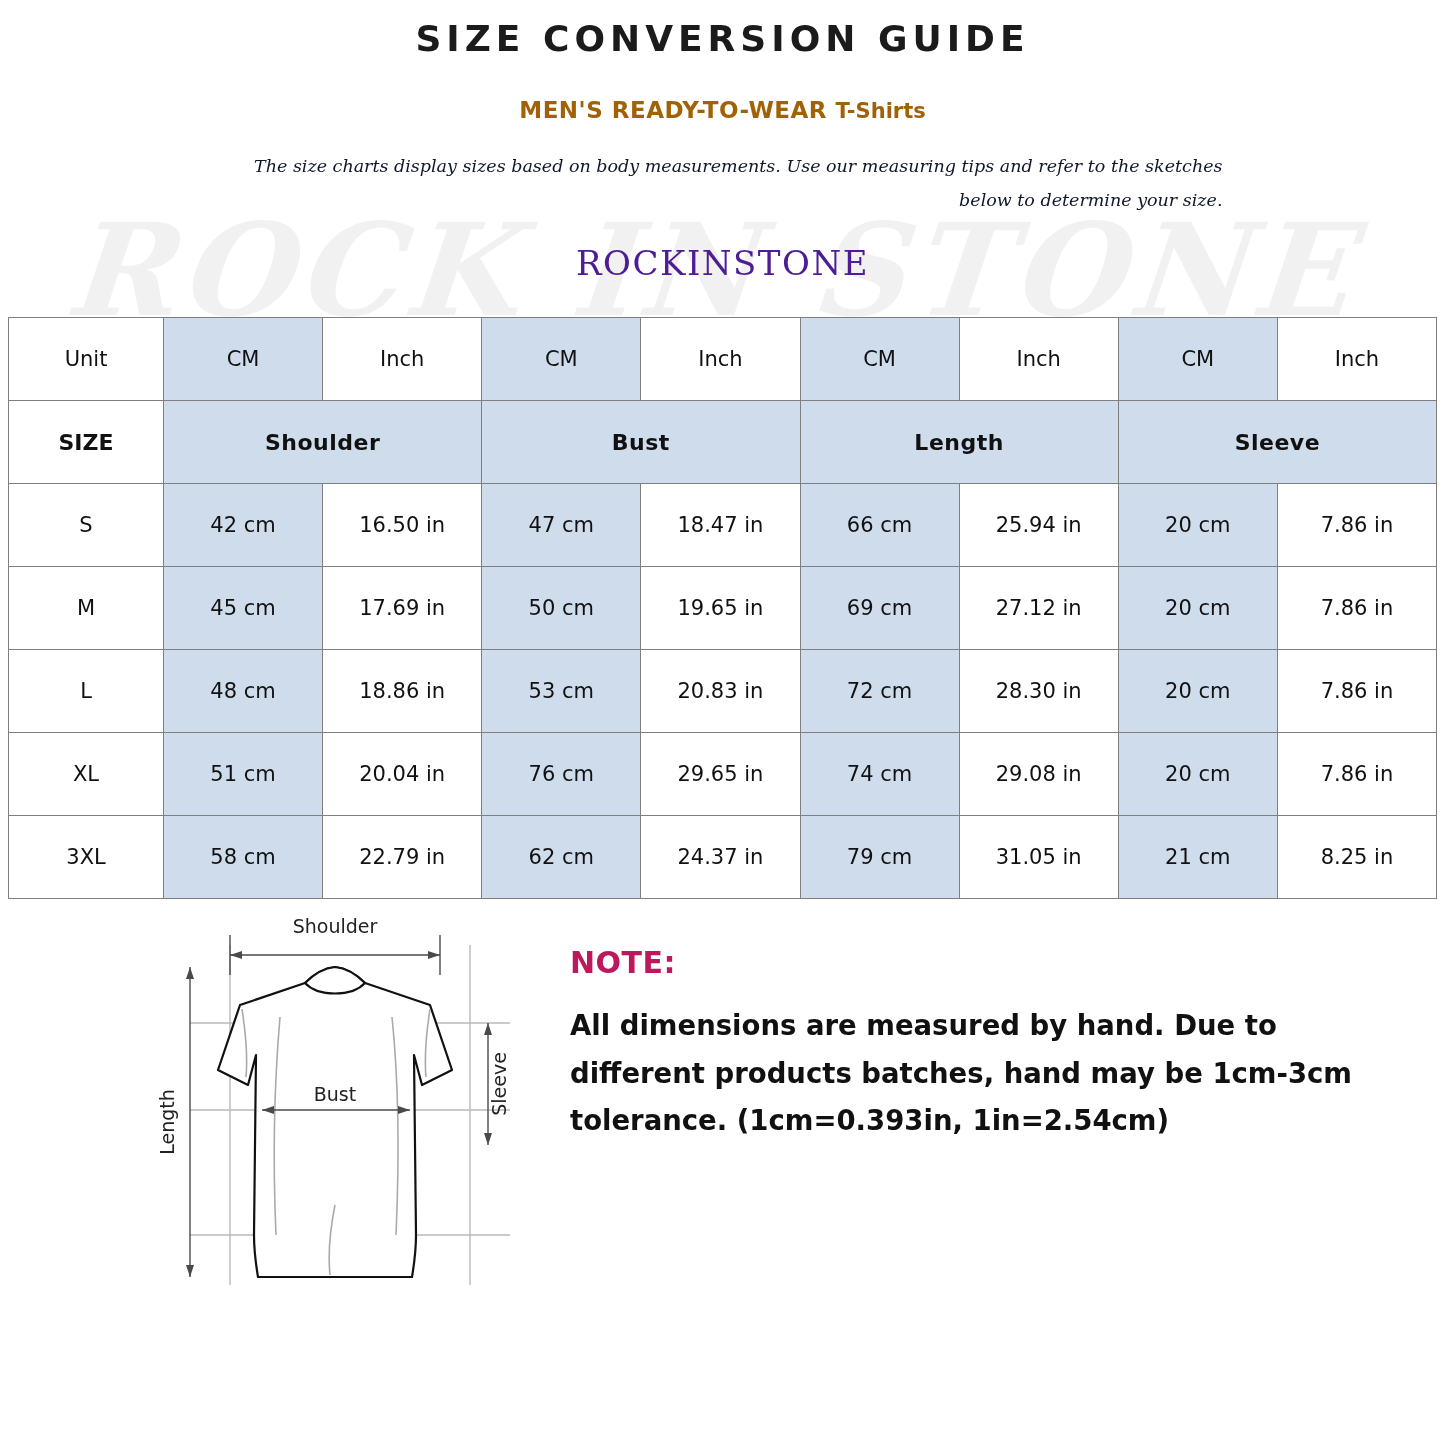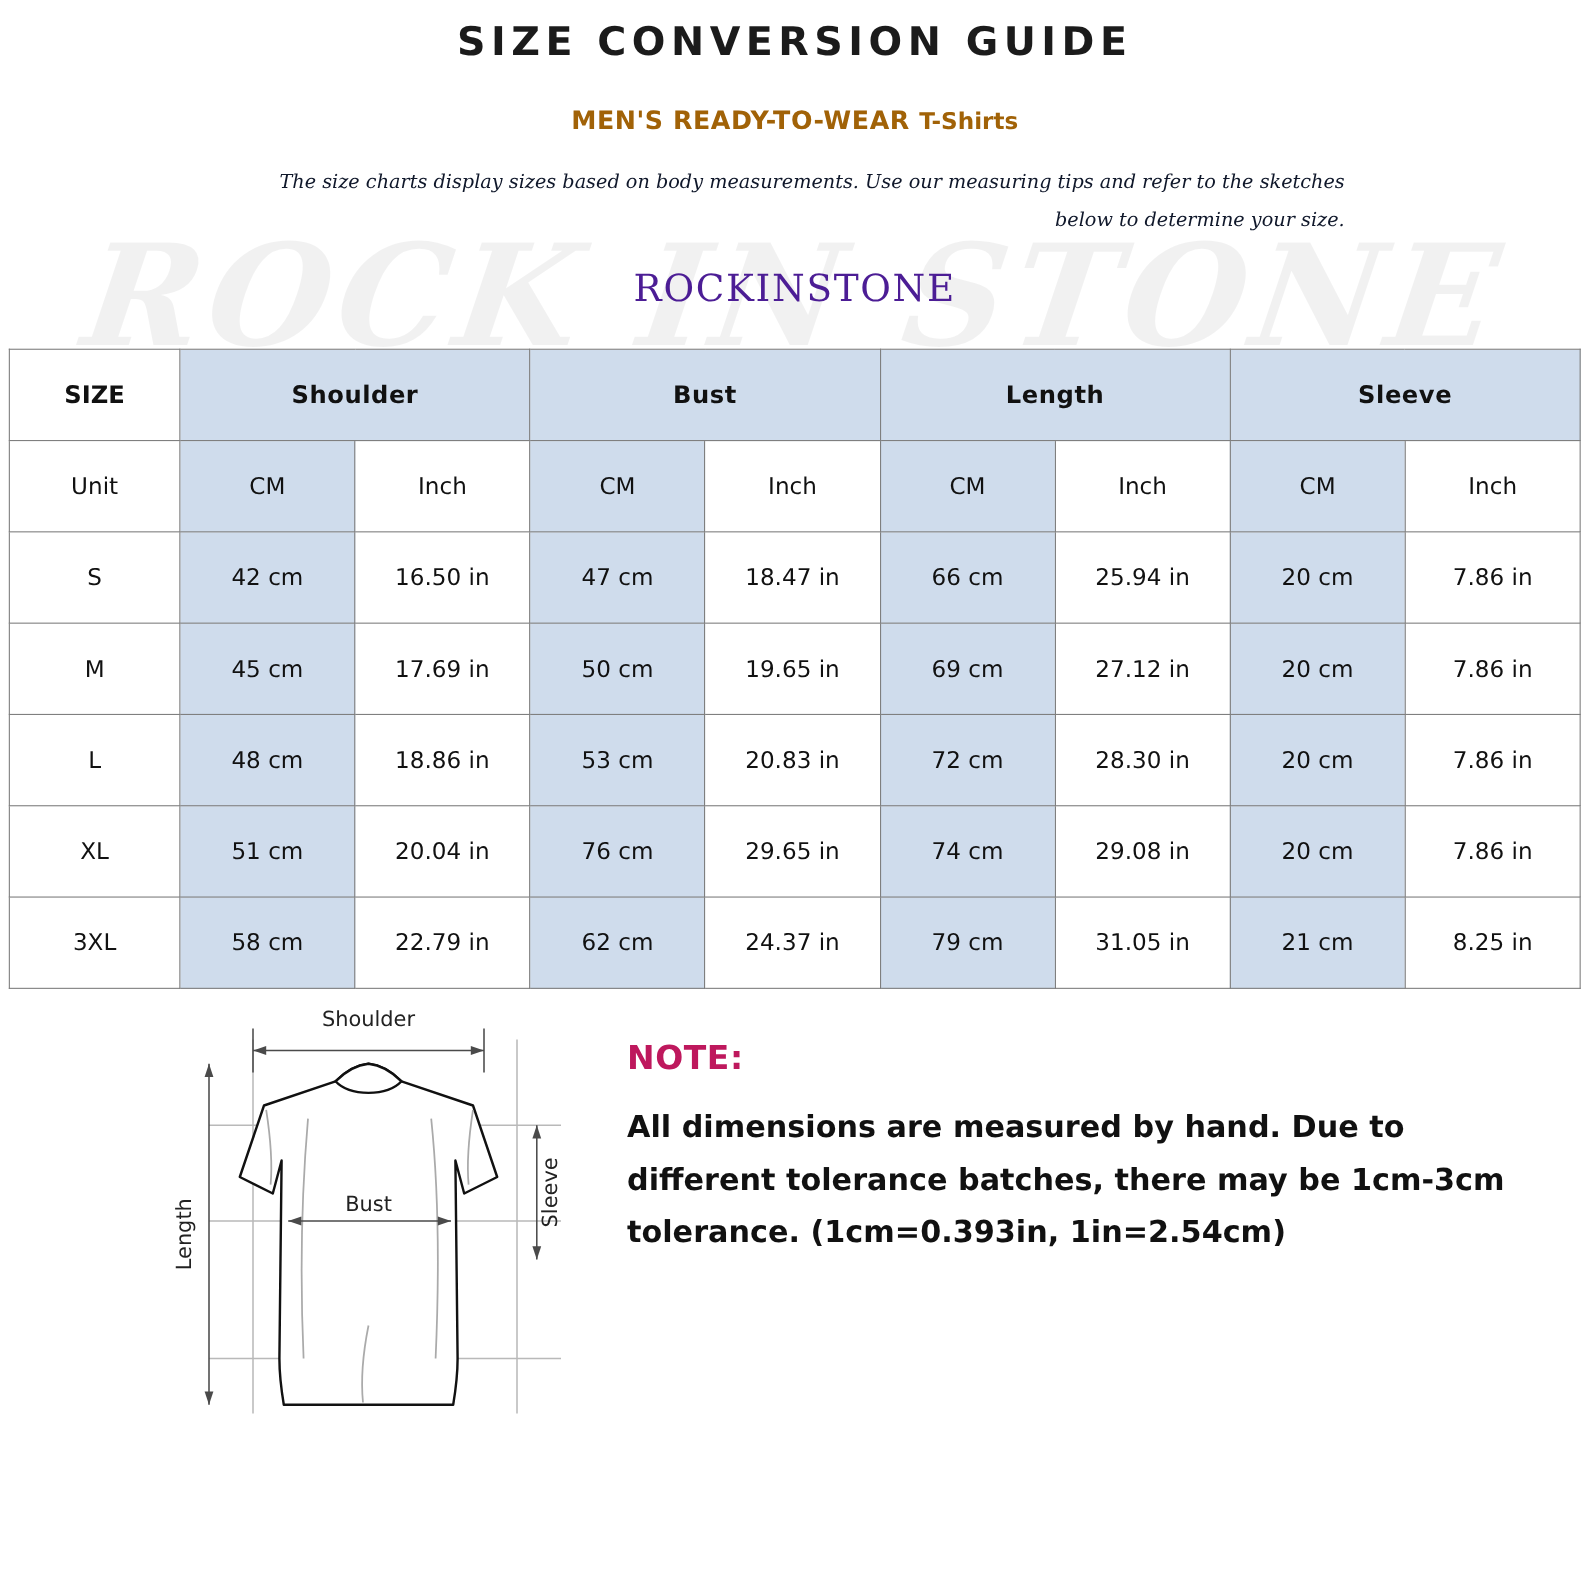--- a/index.html
+++ b/index.html
@@ -191,36 +191,36 @@
           <col>
           <col>
           <col>
           <col>
           <col>
           <col>
           <col>
       </colgroup>
       <tbody>
         <tr>
-          <th rowspan="1">SIZE</th>
-          <th class="grp-head" colspan="2">Shoulder</th>
-          <th class="grp-head" colspan="2">Bust</th>
-          <th class="grp-head" colspan="2">Length</th>
-          <th class="grp-head" colspan="2">Sleeve</th>
-        </tr>
-        <tr>
           <td class="unit-cell">Unit</td>
           <td class="shaded">CM</td>
           <td>Inch</td>
           <td class="shaded">CM</td>
           <td>Inch</td>
           <td class="shaded">CM</td>
           <td>Inch</td>
           <td class="shaded">CM</td>
           <td>Inch</td>
+        </tr>
+        <tr>
+          <th rowspan="1">SIZE</th>
+          <th class="grp-head" colspan="2">Shoulder</th>
+          <th class="grp-head" colspan="2">Bust</th>
+          <th class="grp-head" colspan="2">Length</th>
+          <th class="grp-head" colspan="2">Sleeve</th>
         </tr>
 
         <tr>
           <td>S</td>
           <td class="shaded">42 cm</td>
           <td>16.50  in</td>
           <td class="shaded">47 cm</td>
           <td>18.47  in</td>
           <td class="shaded">66 cm</td>
           <td>25.94  in</td>
@@ -348,17 +348,17 @@
           <line x1="358" y1="118" x2="358" y2="240"></line>
           <polygon points="358,118 354,130 362,130" fill="#4a4a4a" stroke="none"></polygon>
           <polygon points="358,240 354,228 362,228" fill="#4a4a4a" stroke="none"></polygon>
         </g>
         <text x="376" y="179" text-anchor="middle" font-family="DejaVu Sans, sans-serif" font-size="19" fill="#222" transform="rotate(-90 376 179)">Sleeve</text>
       </svg>
     </div>
 
     <div class="note">
       <div class="note-title">NOTE:</div>
-      <div class="note-body">All dimensions are measured by hand. Due to different tolerance batches, there may be 1cm-3cm tolerance. (1cm=0.393in, 1in=2.54cm)</div>
+      <div class="note-body">All dimensions are measured by hand. Due to different products batches, hand may be 1cm-3cm tolerance. (1cm=0.393in, 1in=2.54cm)</div>
     </div>
 
   </div>
 </div>
 
 </body></html>

